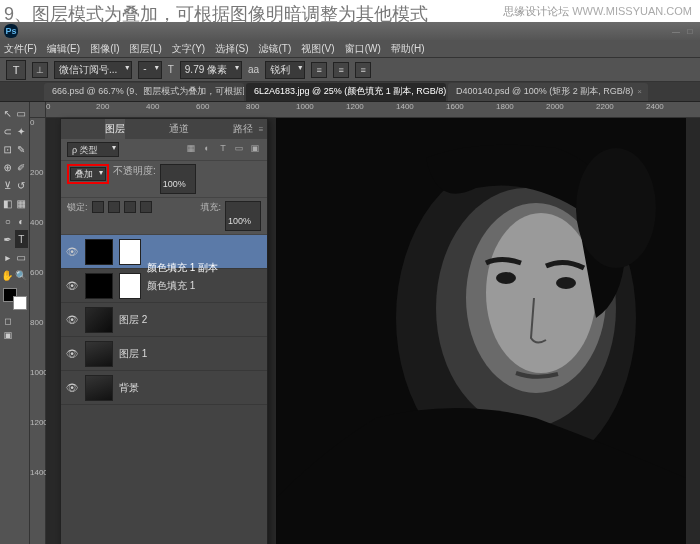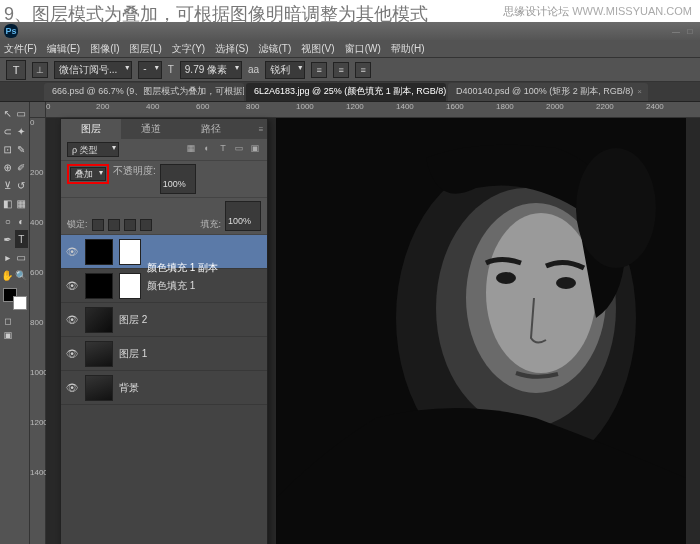--- a/index.html
+++ b/index.html
@@ -34,30 +34,30 @@
 .canvas-area { flex: 1; background: #282828; position: relative; overflow: hidden; }
 .ruler-h { position: absolute; top: 0; left: 16px; right: 0; height: 16px; background: #535353; border-bottom: 1px solid #333; }
 .ruler-v { position: absolute; top: 16px; left: 0; width: 16px; bottom: 0; background: #535353; border-right: 1px solid #333; }
 .ruler-h .tick, .ruler-v .tick { position: absolute; font-size: 8px; color: #bbb; }
 .ruler-corner { position: absolute; top: 0; left: 0; width: 16px; height: 16px; background: #535353; border-right: 1px solid #333; border-bottom: 1px solid #333; }
 .canvas { position: absolute; top: 16px; left: 16px; right: 0; bottom: 0; background: #282828; }
 .photo { position: absolute; top: 0; left: 230px; width: 410px; height: 426px; background: #0a0a0a; }
 .photo svg { width: 100%; height: 100%; }
 .layers-panel { position: absolute; top: 0; left: 14px; width: 208px; background: #535353; border: 1px solid #222; box-shadow: 2px 2px 6px rgba(0,0,0,0.4); }
 .panel-tabs { height: 20px; display: flex; align-items: center; background: #434343; }
-.ptab { padding: 3px 20px; font-size: 10px; color: #bbb; }
+.ptab { padding: 3px 0; font-size: 10px; color: #bbb; margin-left: 44px; }
 .ptab.active { background: #535353; color: #eee; }
 .panel-row { display: flex; align-items: flex-start; padding: 3px 6px; gap: 4px; border-bottom: 1px solid #444; }
 .panel-select { background: #3a3a3a; border: 1px solid #222; color: #ddd; font-size: 9px; padding: 1px 12px 1px 4px; height: 15px; position: relative; }
 .panel-select::after { content: "▾"; position: absolute; right: 2px; top: 0; font-size: 8px; }
 .panel-icons { display: flex; gap: 4px; margin-left: auto; }
 .panel-icon { width: 12px; height: 12px; color: #aaa; font-size: 9px; display: flex; align-items: center; justify-content: center; }
 .redbox { border: 2px solid #e00; padding: 1px; }
 .pnum { background: #3a3a3a; border: 1px solid #222; color: #ddd; font-size: 9px; padding: 14px 2px; width: 36px; height: 14px; }
-.lock-row { display: flex; align-items: flex-end; padding: 3px 6px; gap: 4px; font-size: 9px; color: #bbb; border-bottom: 1px solid #444; }
+.lock-row { display: flex; align-items: flex-start; padding: 3px 6px; gap: 4px; font-size: 9px; color: #bbb; border-bottom: 1px solid #444; }
 .lock-row .li { width: 12px; height: 12px; background: #3a3a3a; border: 1px solid #222; }
 .layer-list { background: #434343; }
 .layer { display: flex; align-items: center; height: 34px; border-bottom: 1px solid #383838; padding: 0 4px; gap: 6px; }
 .layer.sel { background: #5b7aa8; }
 .eye { width: 14px; height: 14px; color: #ccc; font-size: 10px; display: flex; align-items: center; justify-content: center; }
 .thumb { width: 28px; height: 26px; background: #000; border: 1px solid #222; flex-shrink: 0; }
 .thumb.img1 { background: linear-gradient(135deg,#2a2a2a,#0a0a0a); }
 .thumb.img2 { background: linear-gradient(160deg,#353535,#111); }
 .mask { width: 22px; height: 26px; background: #fff; border: 1px solid #222; flex-shrink: 0; }
 .lname { font-size: 10px; color: #ddd; }

